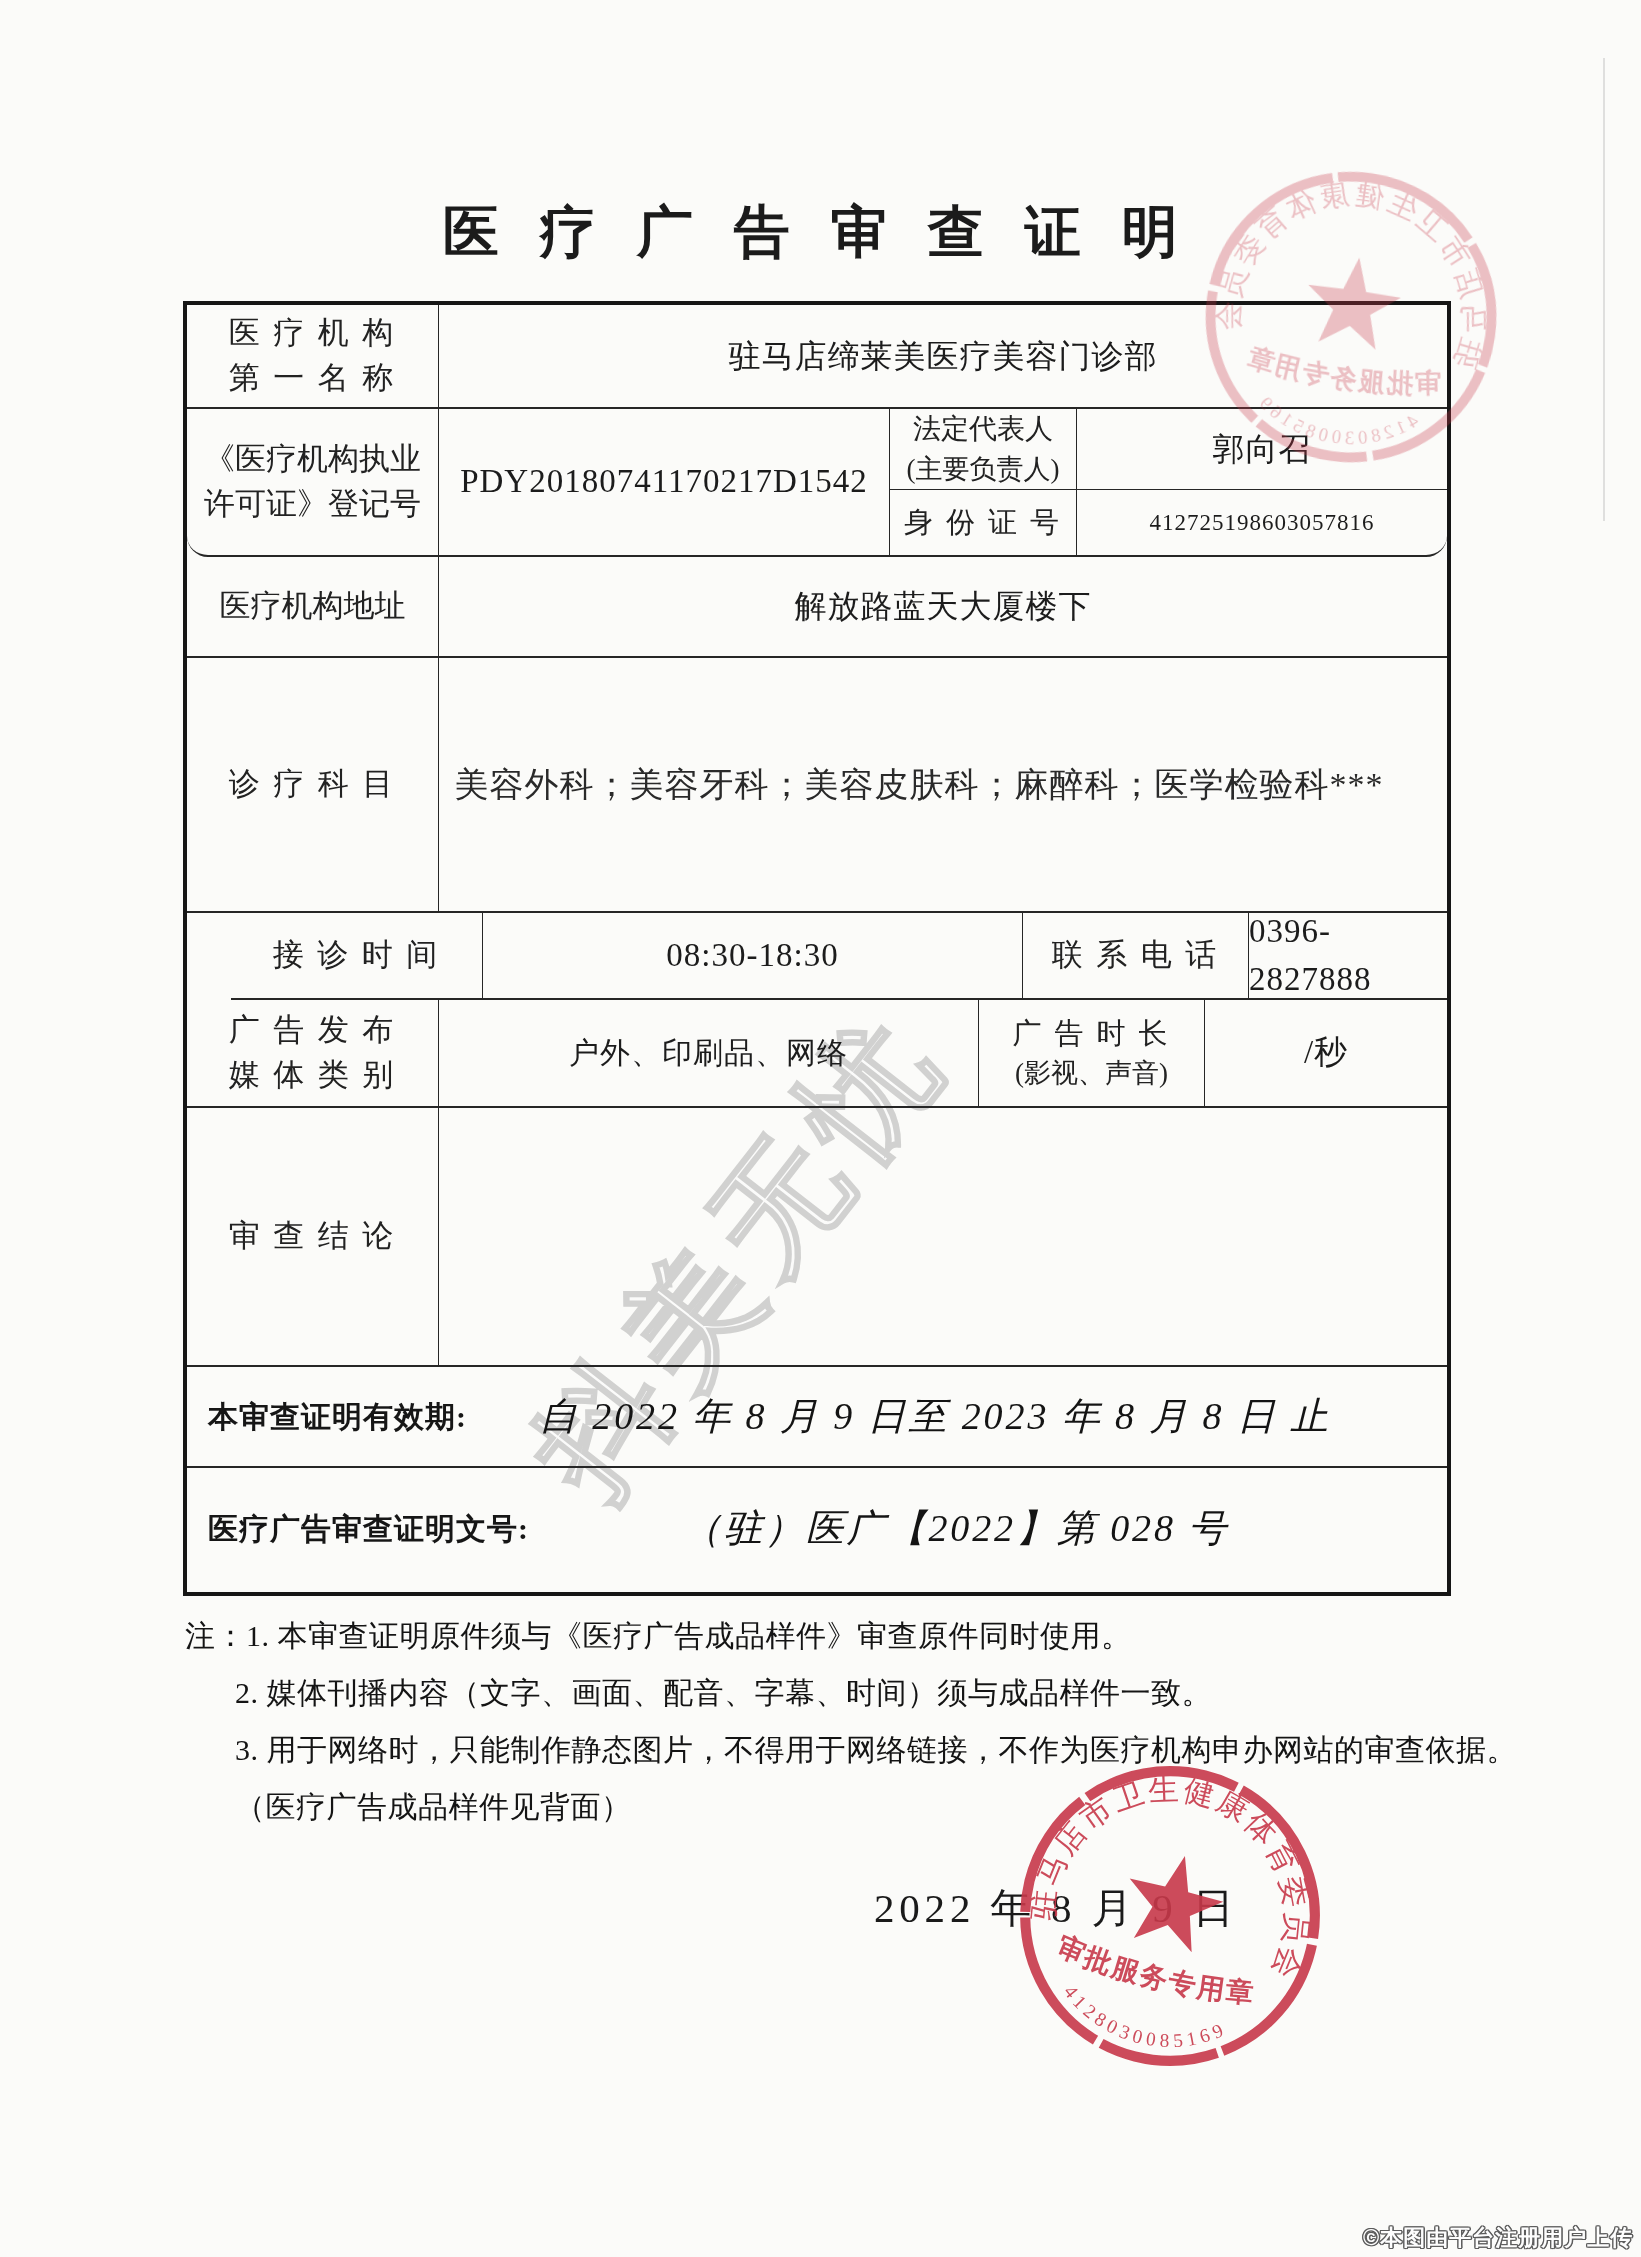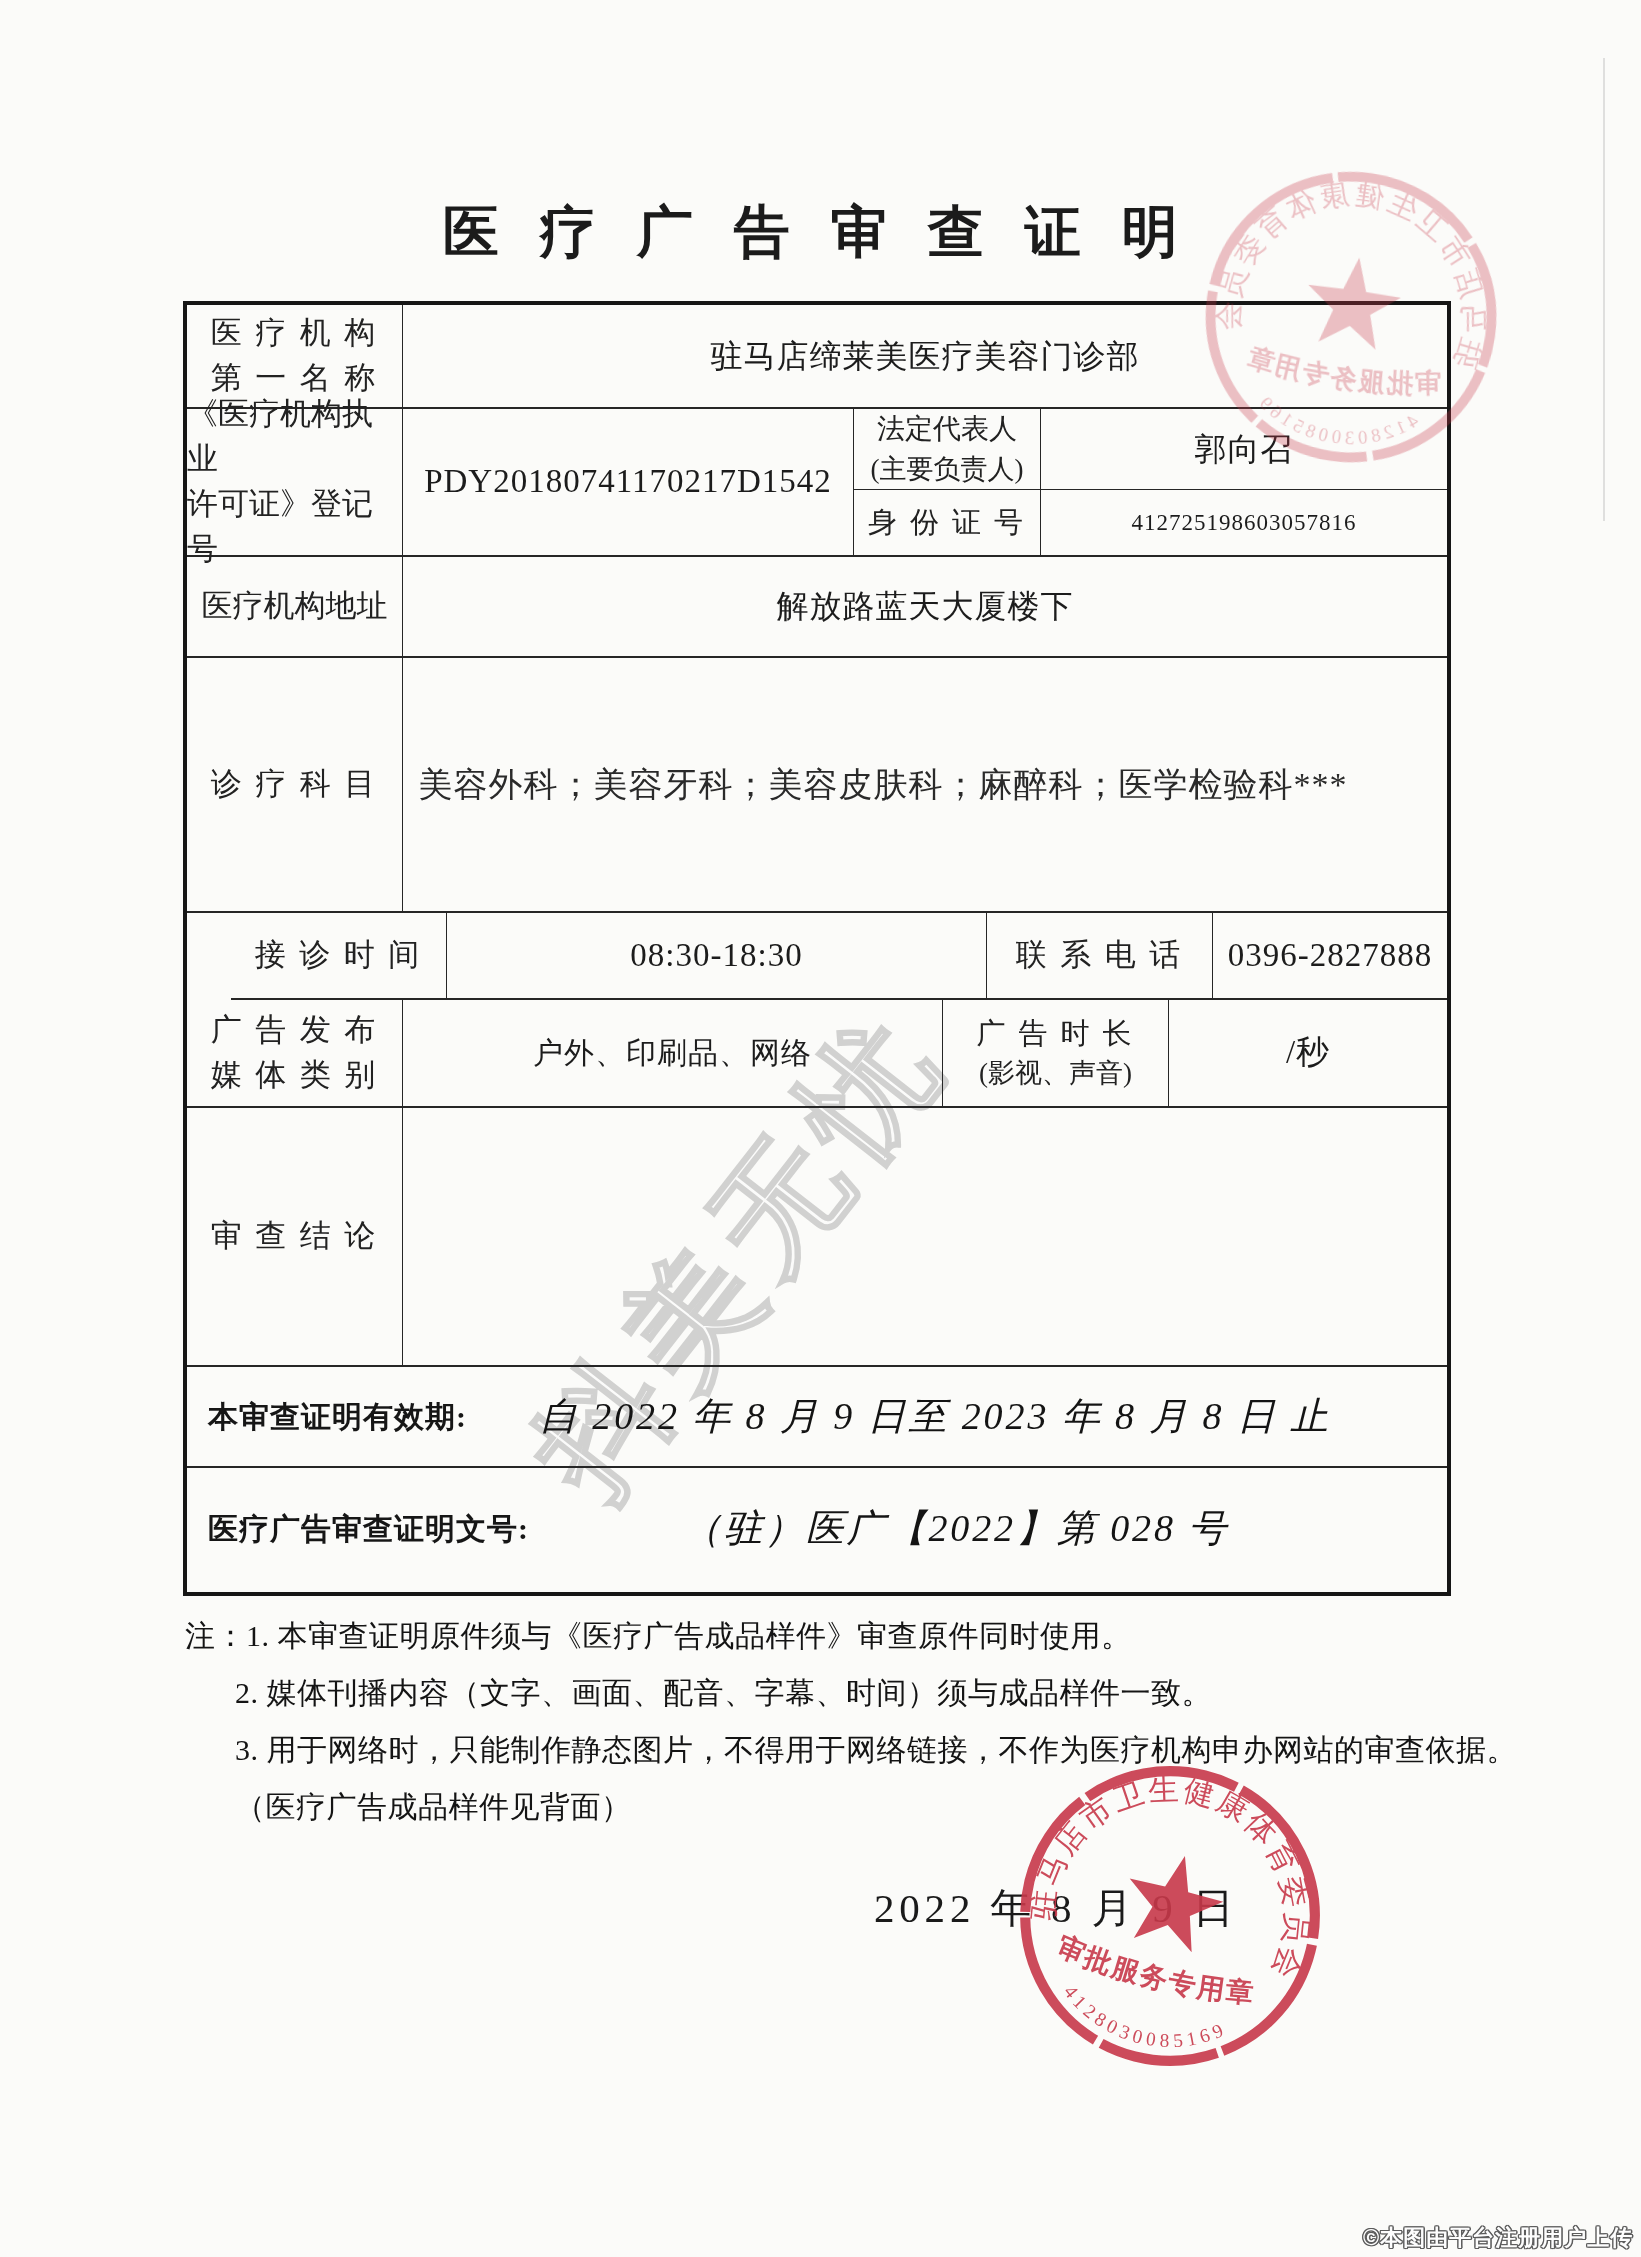--- a/index.html
+++ b/index.html
@@ -17,24 +17,24 @@
   
   .tbl { position:absolute; left:183px; top:301px; width:1268px; height:1295px; z-index:2;
     border:4.8px solid #161616; box-sizing:border-box; display:flex; flex-direction:column; }
   .tr { display:flex; flex-direction:row; border-bottom:2.9px solid #262626; box-sizing:border-box; }
   .tr.last { border-bottom:none; }
   .td { border-right:1.9px solid #262626; box-sizing:border-box; display:flex; flex-direction:column;
     align-items:center; justify-content:center; line-height:1.45; }
   .td.end { border-right:none; }
   .lbl { font-size:31px; letter-spacing:2.9px; color:#222; }
   .val { font-size:32px; letter-spacing:1px; color:#1c1c1c; }
-  .r1 { height:104px; } .r2 { height:148px; } .r3 { height:101px; } .r4 { height:255px; }
+  .r1 { height:104px; } .r2 { height:148px;border-radius:21px; } .r3 { height:101px; } .r4 { height:255px; }
   .r5 { height:87px;margin-left:44px; }  .r6 { height:108px; } .r7 { height:259px; } .r8 { height:101px; }
   .r9 { height:122px; }
-  .c-label { width:216px; }
+  .c-label { width:252px; }
   .c-wide  { flex:1; }
   .r2-lic  { width:451px; }
   .r2-block{ flex:1; display:flex; flex-direction:column; }
   .r2-sub  { display:flex; flex-direction:row; flex:1; box-sizing:border-box; }
   .r2-sub.top { border-bottom:1.9px solid #262626; }
   .r2-sublbl { width:187px; }
   .r5-val { width:540px; } .r5-sublbl { width:226px; }
   .subjects-cell { align-items:flex-start; padding-left:15.4px; box-sizing:border-box; }
   .subjects-cell .val { font-size:34px; letter-spacing:1px; color:#2a2a2a; }
   .concl-cell { align-items:flex-start; justify-content:flex-start; padding:23px 19.3px 0 25px; box-sizing:border-box; }

